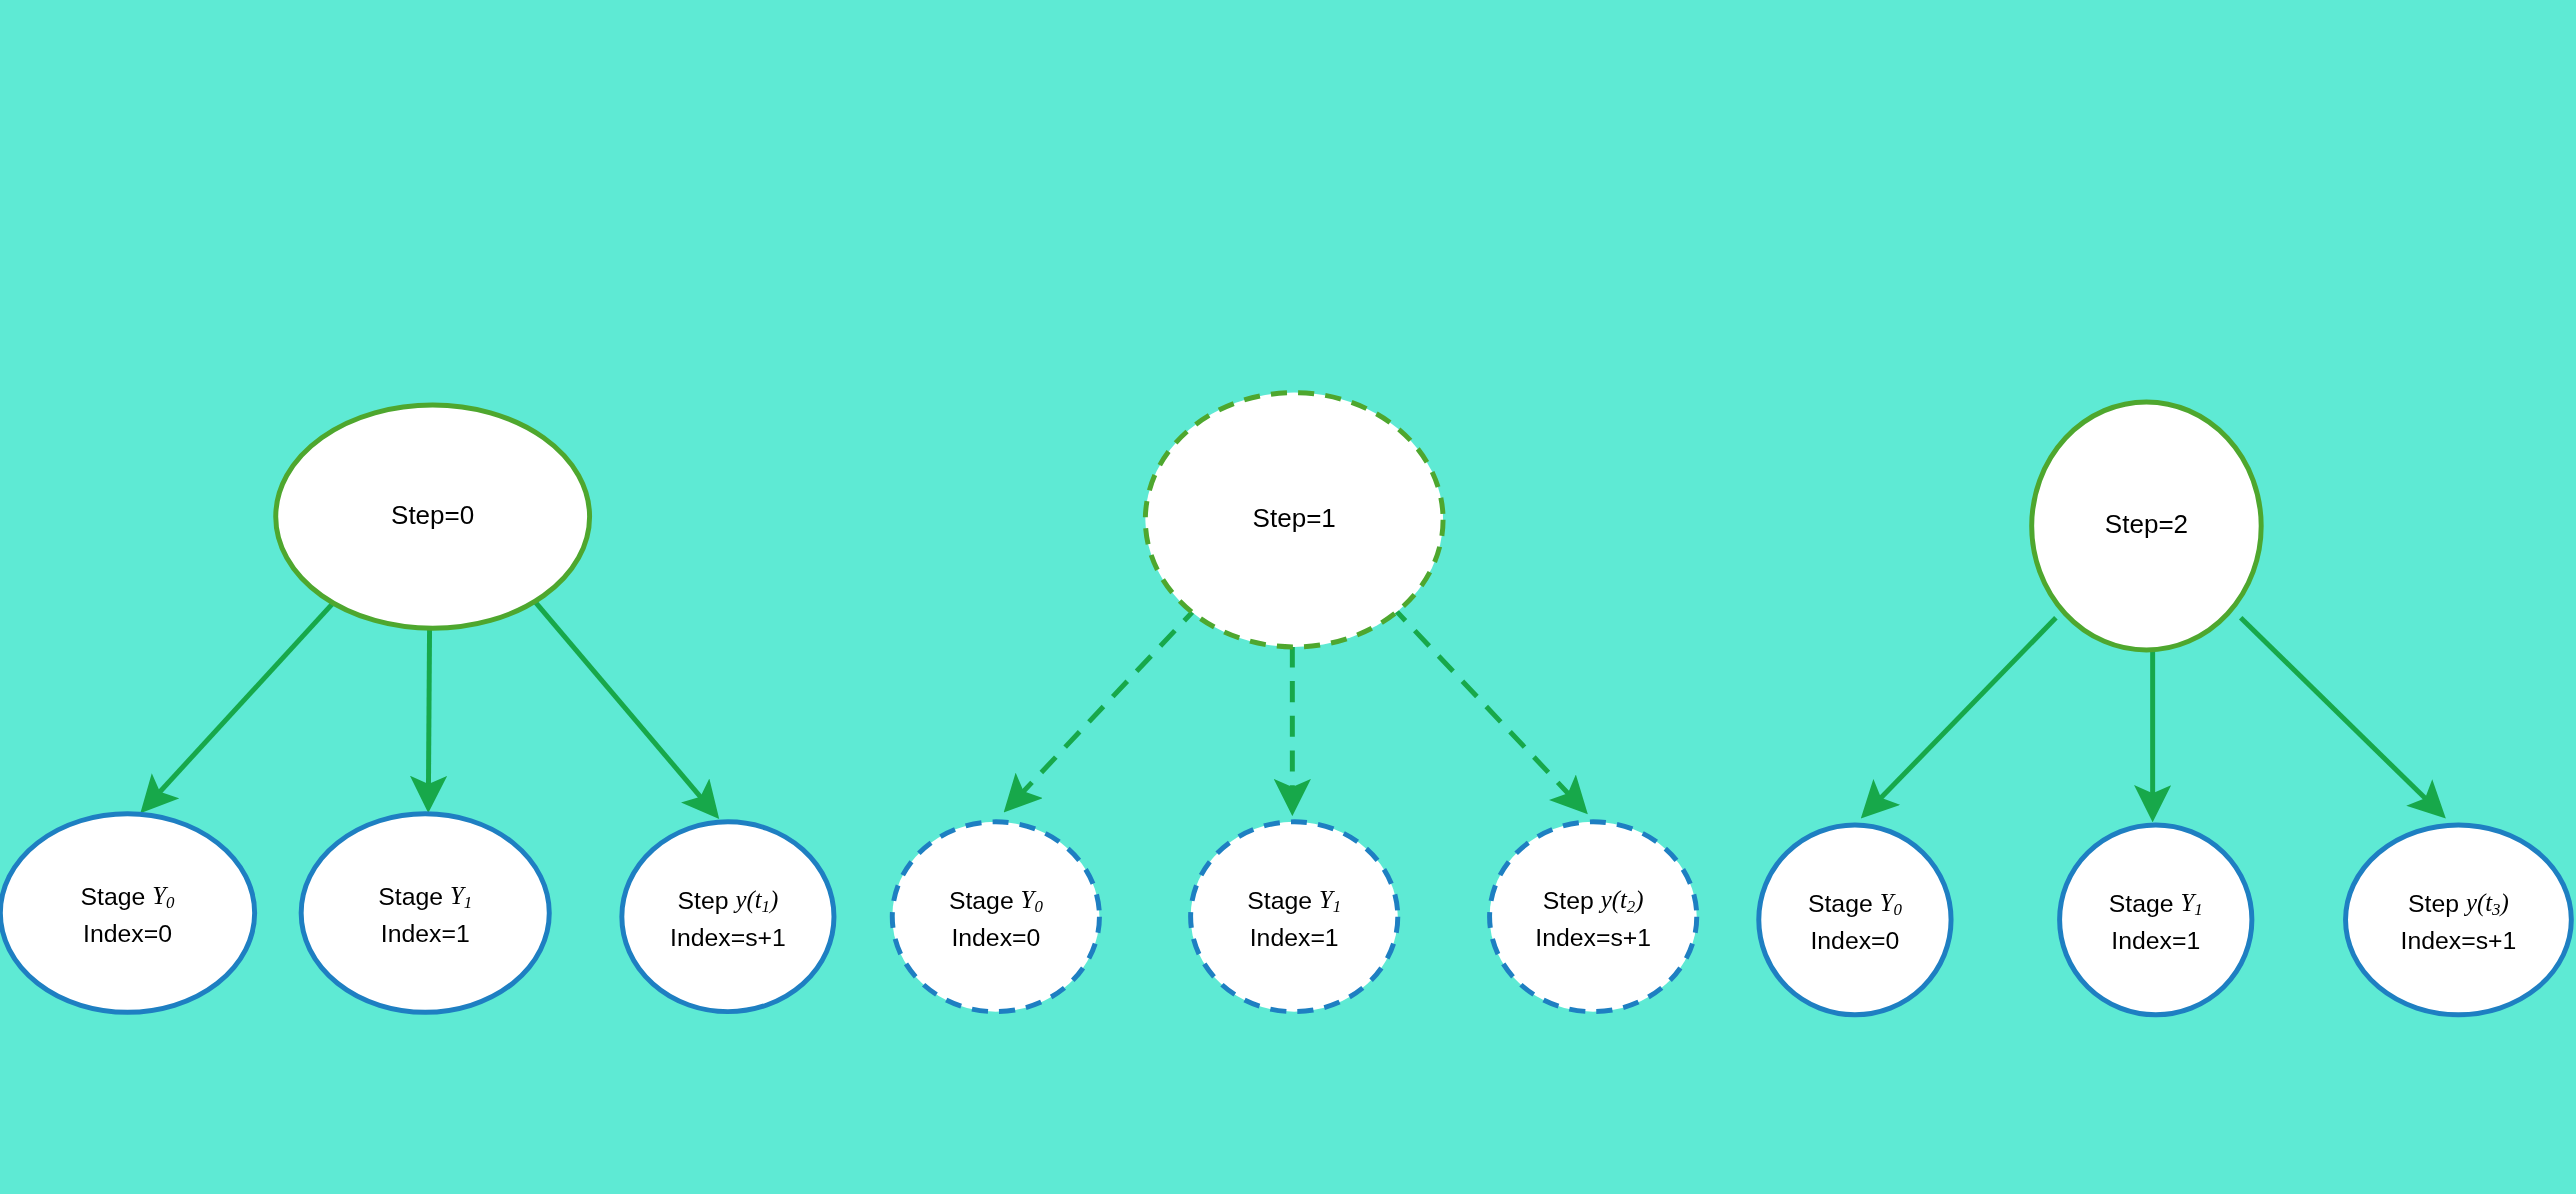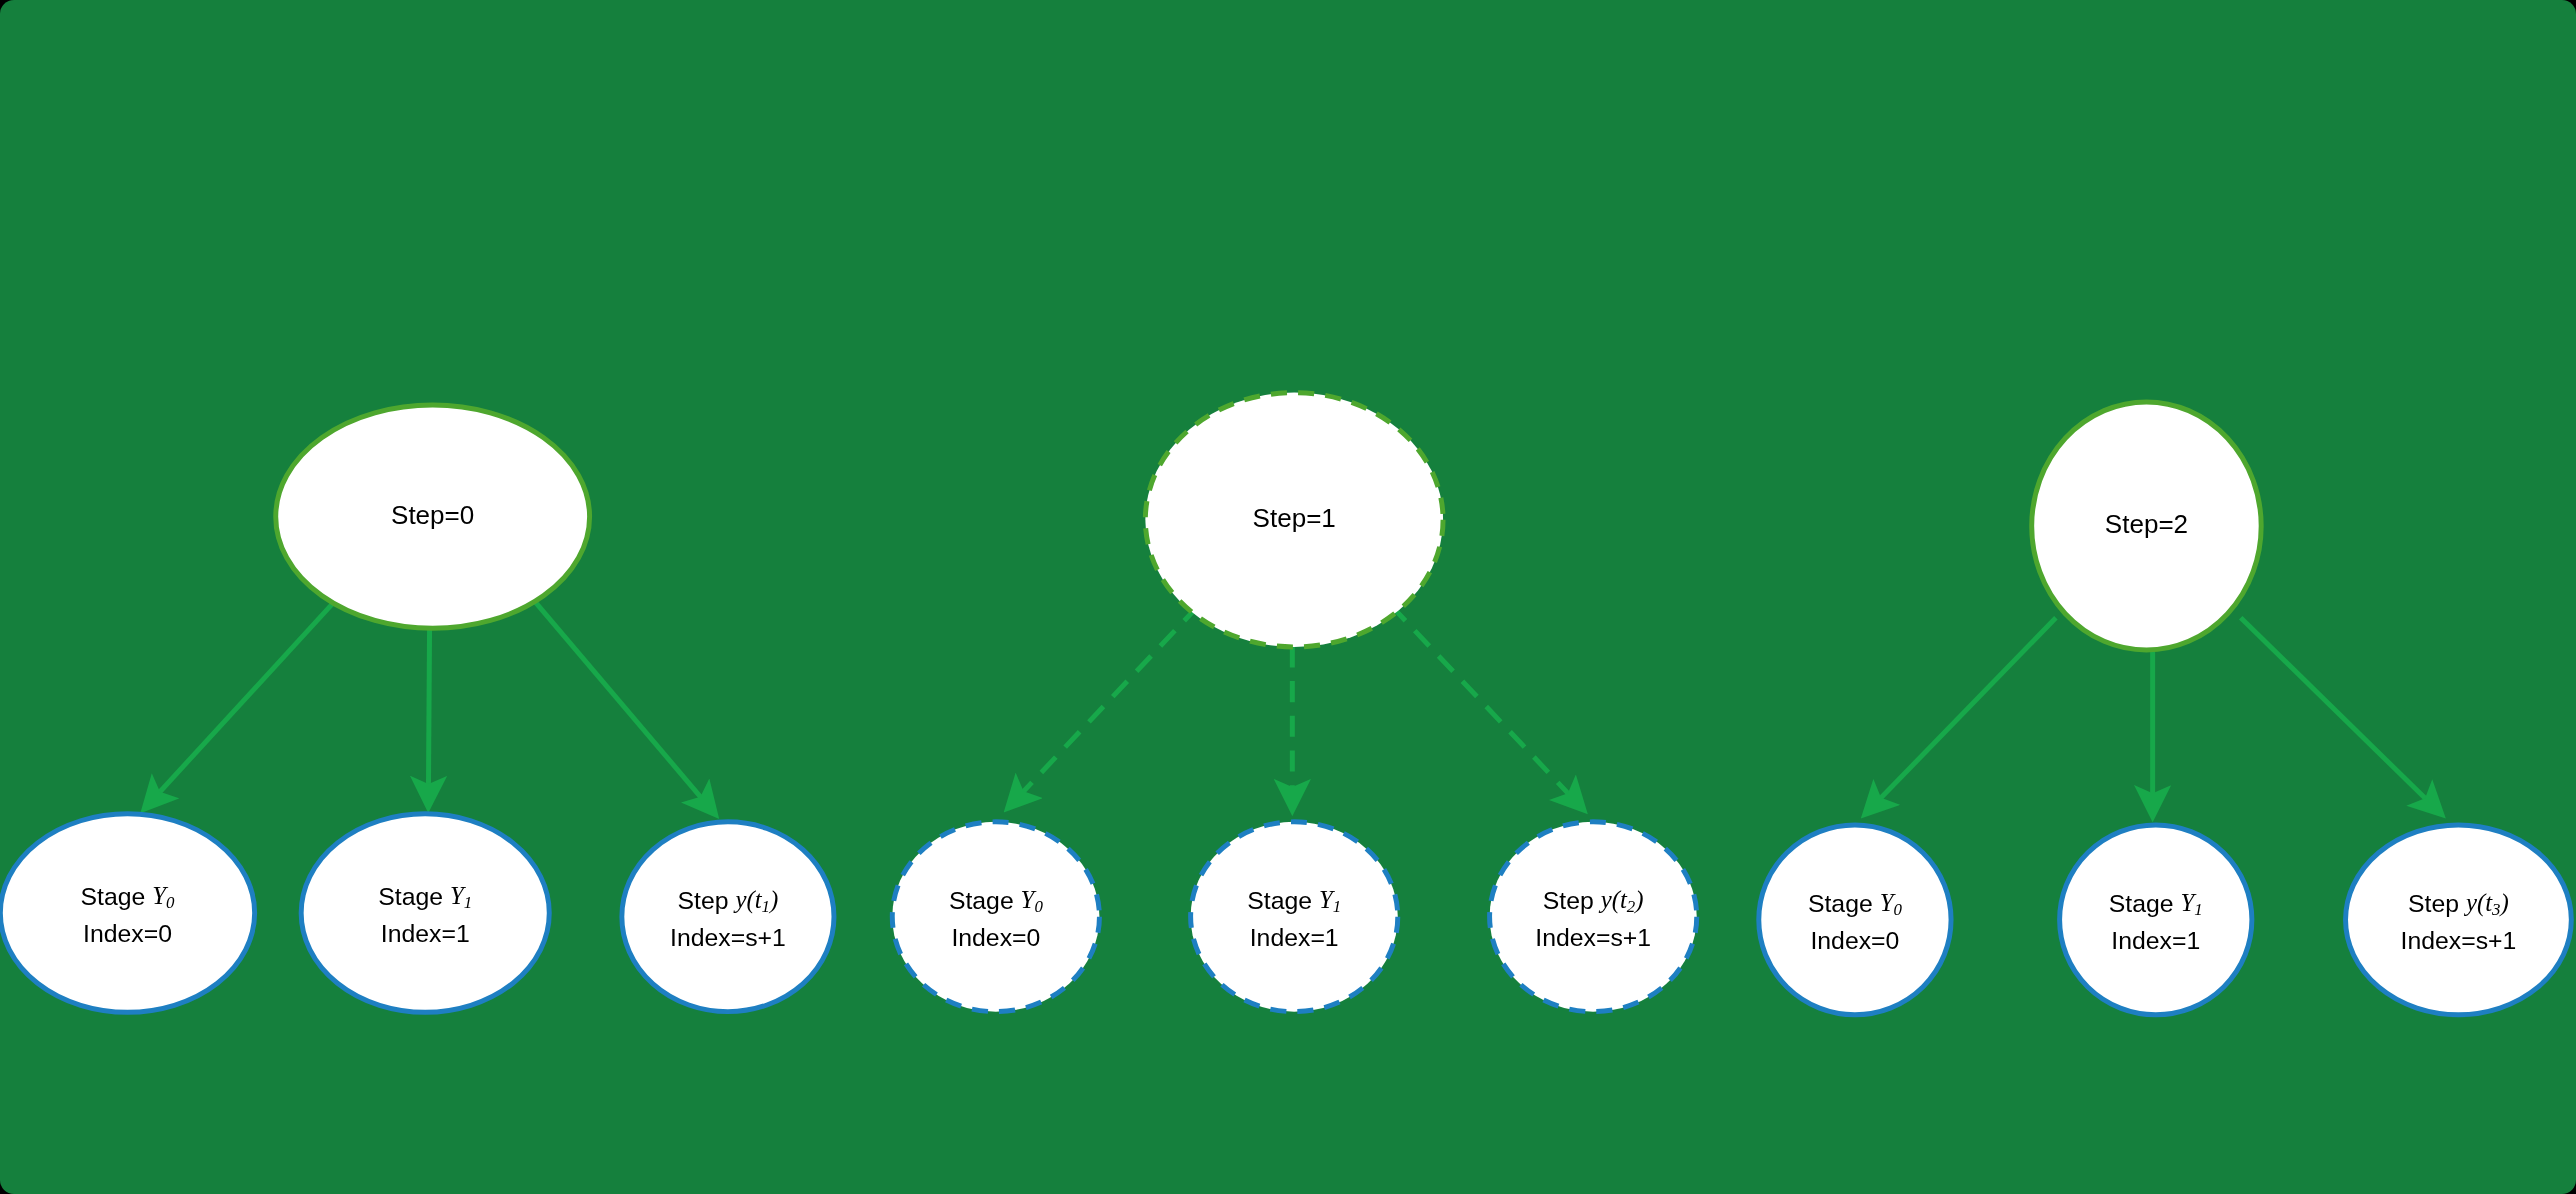--- a/index.html
+++ b/index.html
@@ -1,22 +1,21 @@
 <!DOCTYPE html>
 <html style="font-size:10px"><head>
 <meta charset="utf-8">
 <style>
   html,body{margin:0;padding:0;background:#000;}
   #stage{
     position:relative;
     width:2576px;height:1194px;
-    background:#15803d;
+    background:#5eead4;
     overflow:hidden;
     font-family:"Liberation Sans", sans-serif;
-    border-radius:14px;
   }
   #stage svg{position:absolute;left:0;top:0;width:2576px;height:1194px;}
   .node-label{
     fill:#000000;
     font-family:"Liberation Sans", sans-serif;
     font-size:40px;
     text-anchor:middle;
     dominant-baseline:middle;
   }
   .node-label.big{font-size:42px;}

